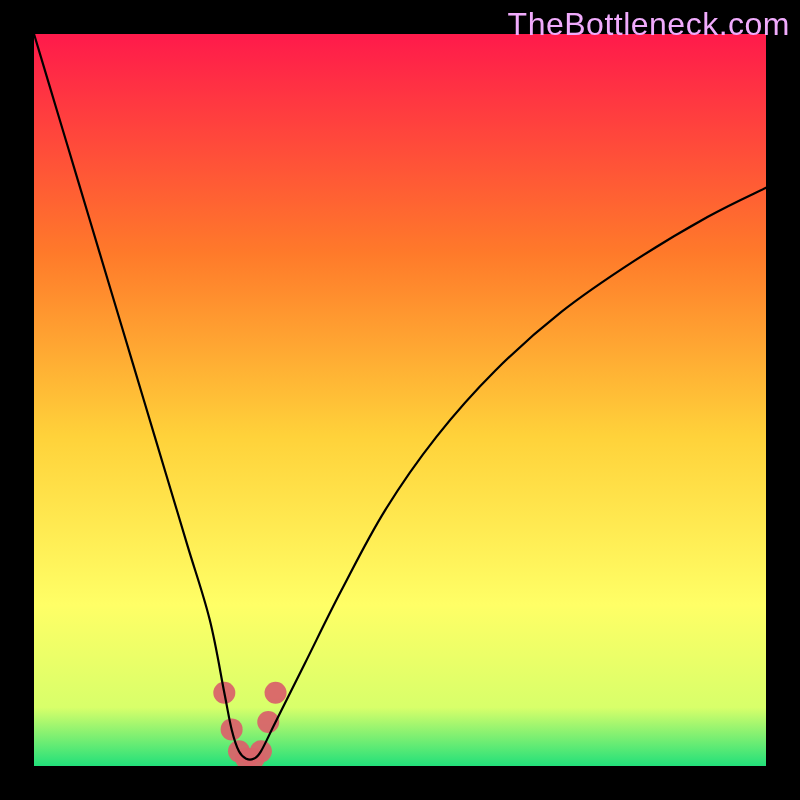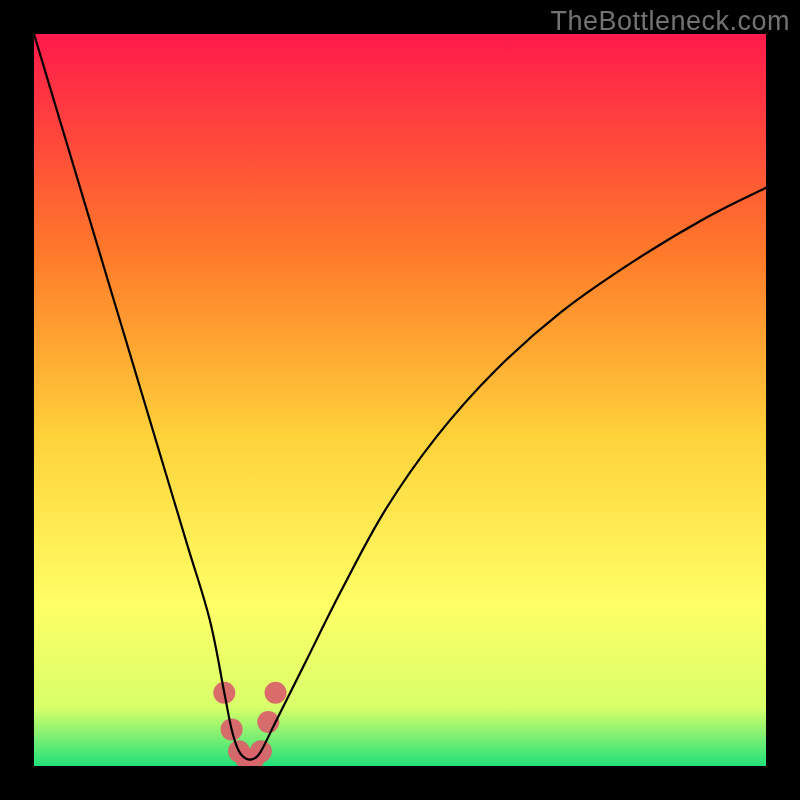--- a/index.html
+++ b/index.html
@@ -22,22 +22,22 @@
     left: 34px;
     top: 34px;
     width: 732px;
     height: 732px;
     overflow: visible;
   }
   .watermark {
     position: absolute;
     top: 6px;
     right: 10px;
-    color: #737373;
-    font-size: 27px;
+    color: #f0abfc;
+    font-size: 32px;
     font-weight: 500;
     letter-spacing: 0.5px;
     user-select: none;
     text-align: center;
   }
 </style>
 </head>
 <body>
 
 <div class="frame">

